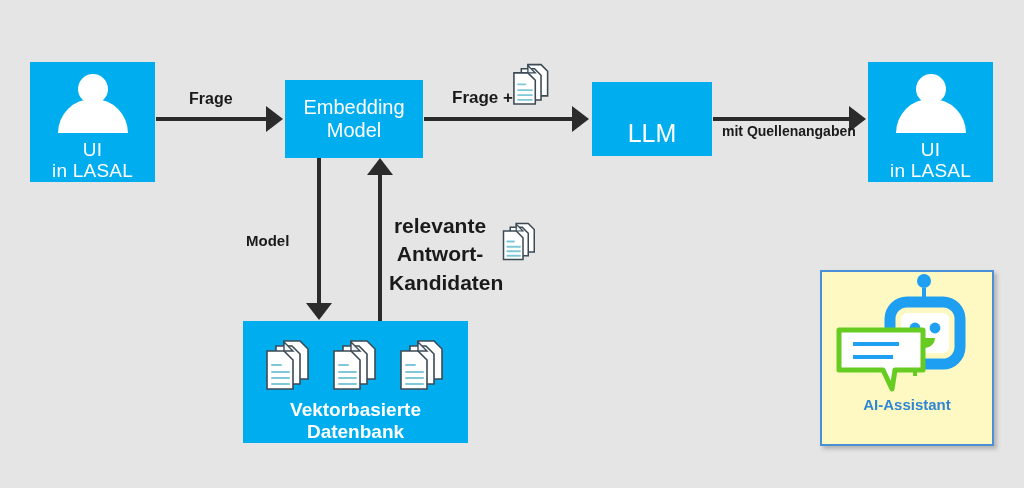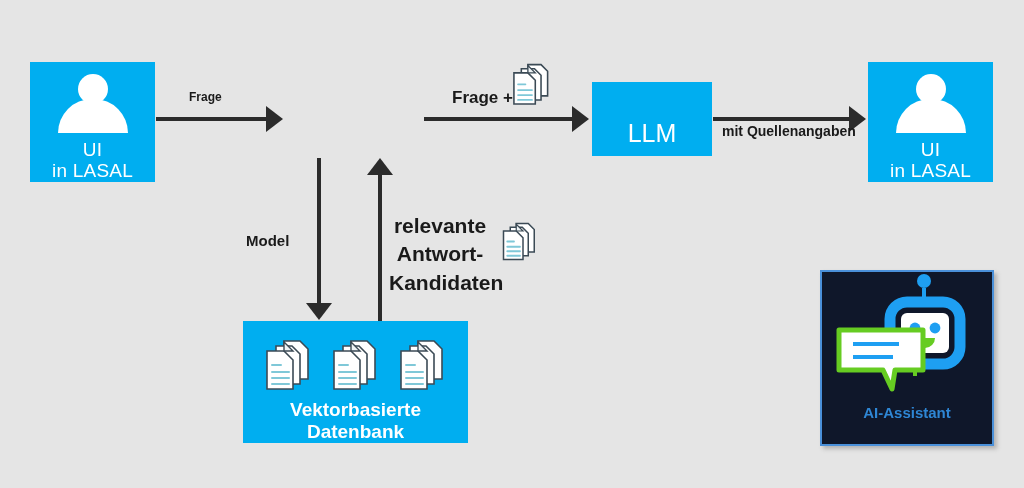--- a/index.html
+++ b/index.html
@@ -145,41 +145,40 @@
     border-bottom: 17px solid #2b2b2b;
   }
 
   
   .edge-label {
     position: absolute;
     color: #1a1a1a;
     font-weight: 700;
     white-space: pre-line;
   }
-  #label-frage     { left: 189px; top: 90px;  font-size: 12px; }
+  #label-frage     { left: 189px; top: 90px;  font-size: 16px; }
   #label-frage-plus{ left: 452px; top: 88px;  font-size: 17px; }
   #label-antwort   { left: 742px; top: 97px;  font-size: 17px; text-align: center; width: 118px; }
   #label-quellen   { left: 722px; top: 123px; font-size: 14px; width: 155px; }
   #label-suche     { left: 246px; top: 232px; font-size: 15px; }
   #label-kandidaten{ left: 389px; top: 212px; font-size: 21px; text-align: center; width: 102px; line-height: 1.35; }
 
   
   #ai-card {
     position: absolute;
     left: 820px; top: 270px;
     width: 174px; height: 176px;
-    background: #0f172a;
+    background: #fef9c3;
     border: 2px solid #4a90d9;
     box-shadow: 3px 3px 4px rgba(120,120,120,.45);
     box-sizing: border-box;
     display: flex;
     flex-direction: column;
     align-items: center;
     justify-content: flex-start;
-    gap: 8px;
   }
   #ai-card-art { position: relative; width: 160px; height: 128px; }
   #ai-card-label {
     color: #2e86d4;
     font-size: 15px;
     font-weight: 700;
     margin-top: -4px;
   }
 </style>
 </head>
@@ -204,20 +203,24 @@
 
   <div class="box ui-box" id="ui-left">
     <div class="person-icon">
       <div class="person-head"></div>
       <div class="person-body"></div>
     </div>
     <div class="box-label ui-text">UI
 in LASAL</div>
   </div>
 
+  <div class="box" id="embedding-box">
+    <div class="box-label">Embedding
+Model</div>
+  </div>
 
   <div class="box" id="llm-box">
     <div class="box-label">LLM</div>
   </div>
 
   <div class="box ui-box" id="ui-right">
     <div class="person-icon">
       <div class="person-head"></div>
       <div class="person-body"></div>
     </div>

